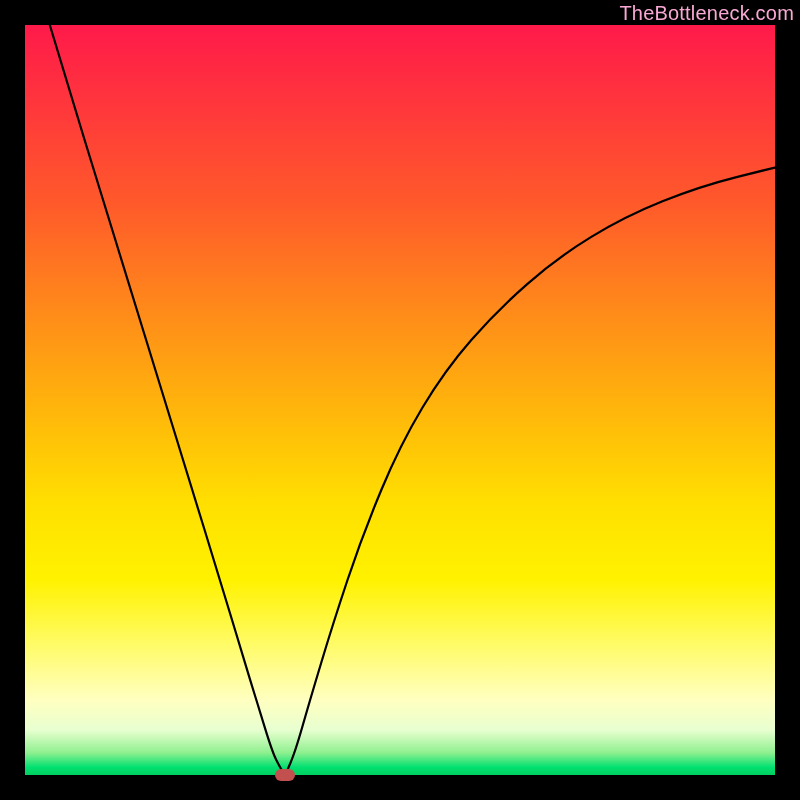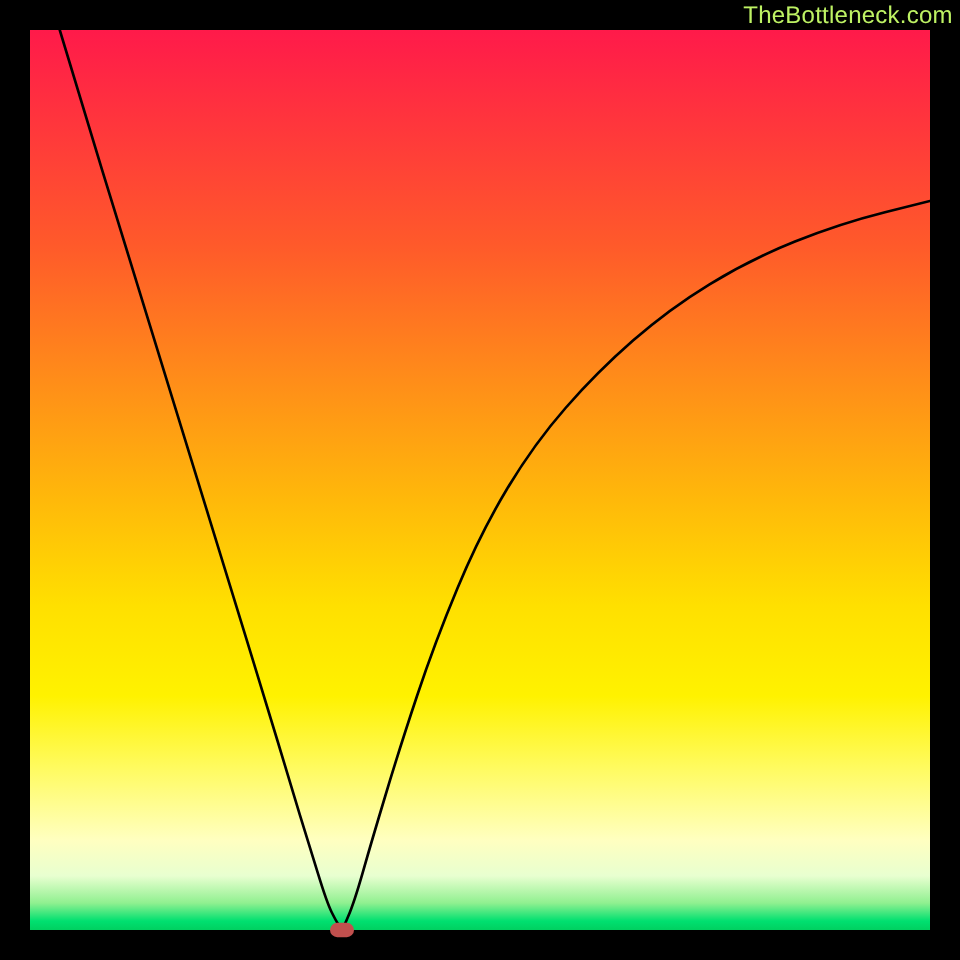--- a/index.html
+++ b/index.html
@@ -56,21 +56,21 @@
     background: #c1504e;
     transform: translate(-50%, -50%);
   }
   .attribution {
     position: absolute;
     top: 2px;
     right: 6px;
     font-family: Arial, Helvetica, sans-serif;
     font-size: 20px;
     font-weight: 500;
-    color: #bef264;
+    color: #f9a8d4;
     letter-spacing: 0.2px;
   }
 </style>
 </head>
 <body>
 
 <div class="frame">
   <div class="plot-area"></div>
 
   <svg class="curve-svg" viewBox="0 0 750 750" preserveAspectRatio="none">

